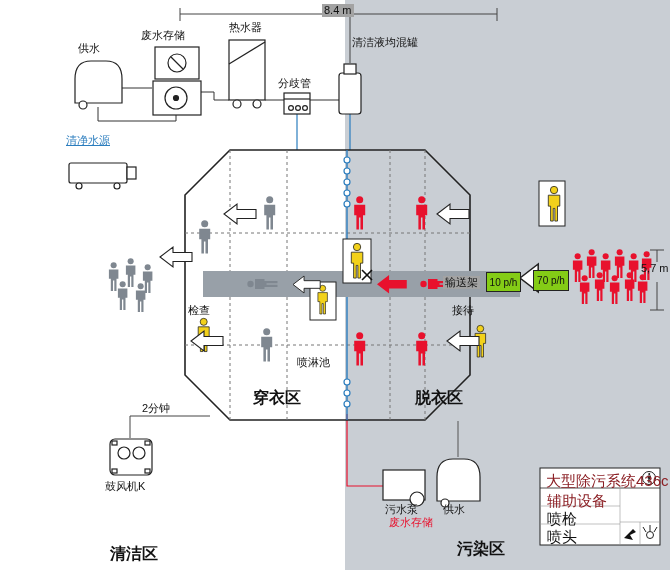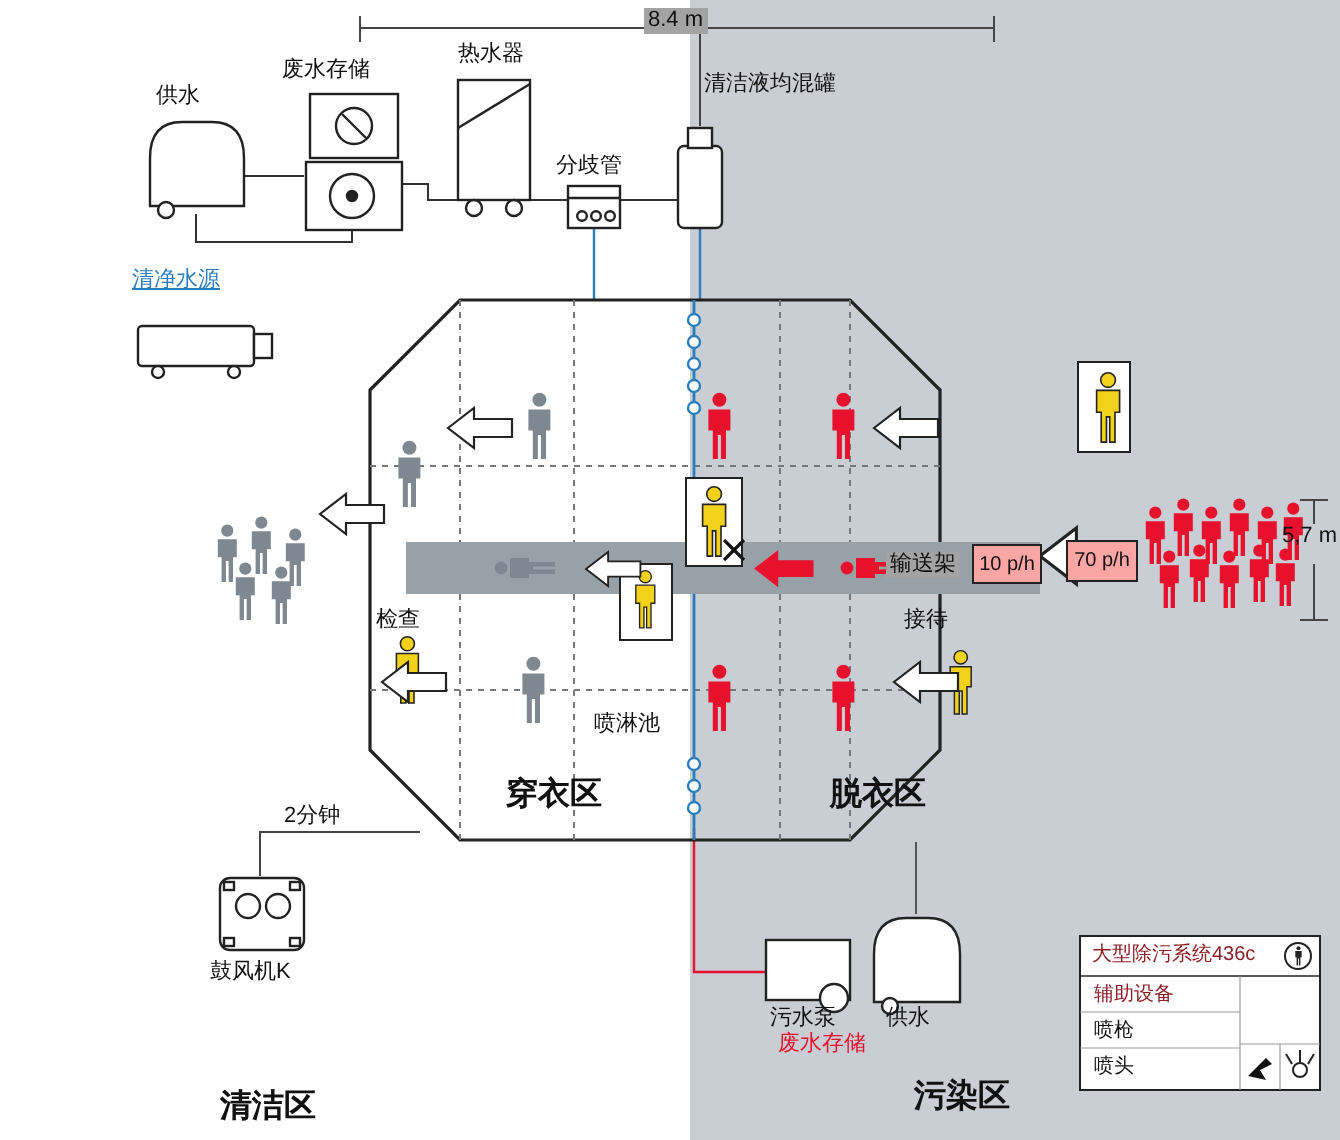--- a/index.html
+++ b/index.html
@@ -5,22 +5,22 @@
   html,body{margin:0;padding:0;background:#fff;}
   #stage{position:relative;width:670px;height:570px;background:#fff;overflow:hidden;
          font-family:"Liberation Sans",sans-serif;}
   #stage svg{position:absolute;left:0;top:0;}
   .lbl{position:absolute;font-size:11px;color:#111;white-space:nowrap;line-height:1.15;z-index:3;}
   .bgw{background:#a3a3a3;padding:0 2px;}
   .blue{color:#2b7dbe;}
   .red{color:#e8112d;}
   .maroon{color:#8b1f24;}
   .bold{font-weight:bold;font-size:16px;}
-  .small{font-size:10px;}
-  .ratebox{position:absolute;border:1px solid #222;background:#fca5a5;font-size:10px;color:#111;
+  .small{font-size:15px;}
+  .ratebox{position:absolute;border:1px solid #222;background:#84cc16;font-size:10px;color:#111;
            display:flex;align-items:center;justify-content:center;z-index:3;}
 </style>
 </head>
 <body>
 
 <div id="stage">
 
 <svg width="670" height="570" viewBox="0 0 670 570">
   <defs>
     <g id="person">

